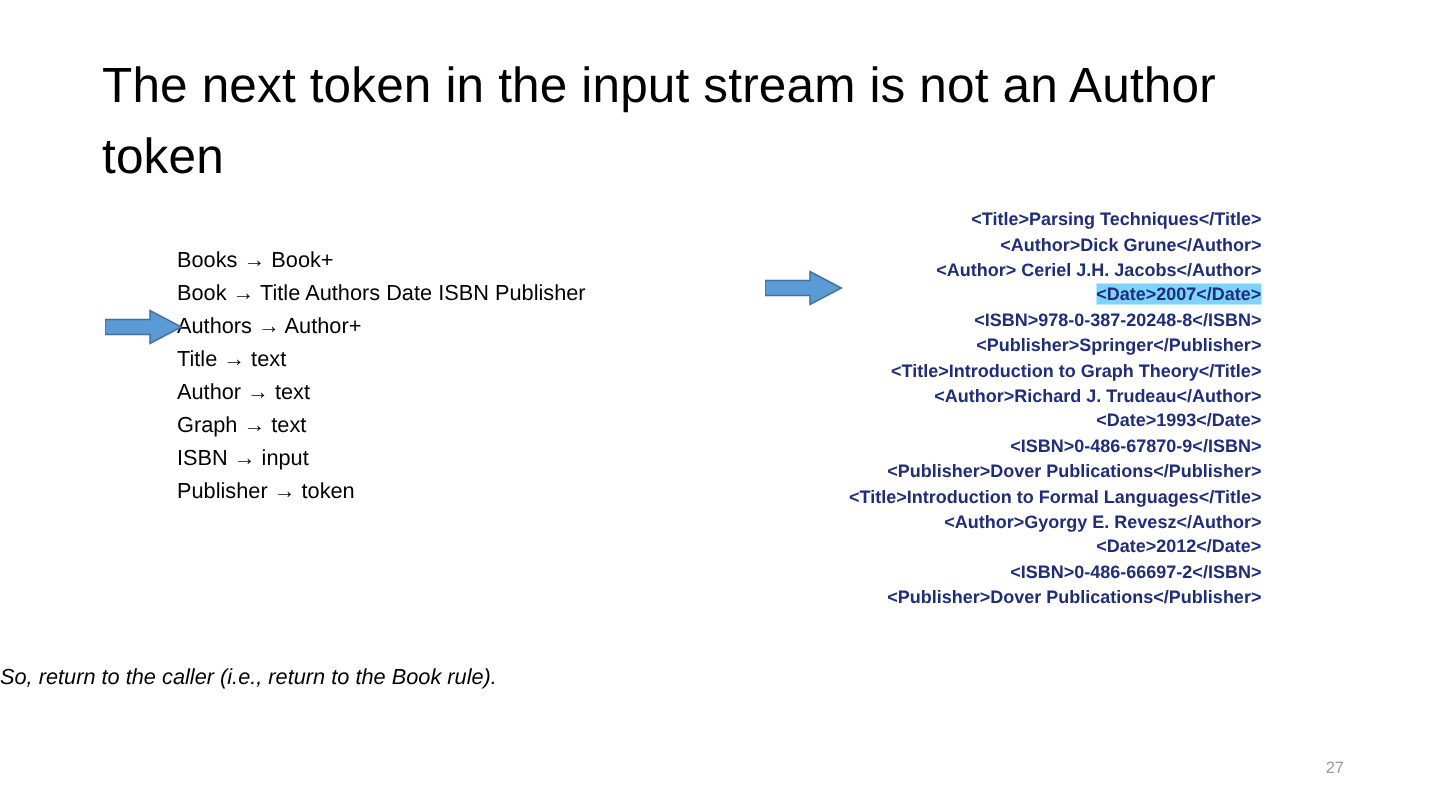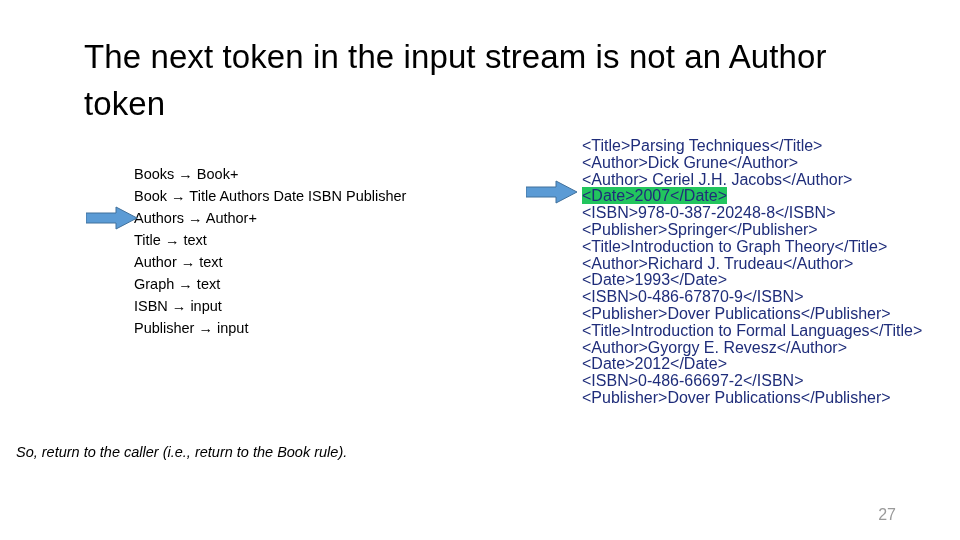--- a/index.html
+++ b/index.html
@@ -12,21 +12,20 @@
     background: #ffffff;
     font-family: "Liberation Sans", sans-serif;
     overflow: hidden;
     position: relative;
   }
 
   .slide {
     position: absolute;
     inset: 0;
     background: #ffffff;
-    margin-left: 16px;
   }
 
   
   .slide-title {
     position: absolute;
     left: 68px;
     top: 33px;
     width: 780px;
     font-size: 33px;
     line-height: 47px;
@@ -50,31 +49,32 @@
     height: 22px;
     color: #000000;
   }
 
   
   .xml-block {
     position: absolute;
     left: 566px;
     top: 138px;
     color: #1F2D7A;
-    font-size: 16px;
+    font-size: 12px;
     line-height: 16.8px;
-    font-weight: normal;
+    font-weight: bold;
     white-space: pre;
+    text-align: right;
   }
   .xml-line {
     height: 16.8px;
     display: block;
   }
   .xml-line .hl {
-    background: #22c55e;
+    background: #7dd3fc;
   }
 
   
   .arrow {
     position: absolute;
     pointer-events: none;
   }
   .arrow-left {
     left: 70px;
     top: 206px;
@@ -98,41 +98,41 @@
     font-size: 14.5px;
     font-style: italic;
     color: #000000;
   }
 
   
   .page-number {
     position: absolute;
     right: 64px;
     top: 506px;
-    font-size: 16px;
+    font-size: 11px;
     color: #9a9a9a;
     text-align: left;
   }
 </style>
 </head>
 <body>
 
 <div class="slide">
 
   <div class="slide-title">The next token in the input stream is not an Author token</div>
 
   <div class="grammar-block">
       <div class="grammar-line">Books → Book+</div>
       <div class="grammar-line">Book → Title Authors Date ISBN Publisher</div>
       <div class="grammar-line">Authors → Author+</div>
       <div class="grammar-line">Title → text</div>
       <div class="grammar-line">Author → text</div>
       <div class="grammar-line">Graph → text</div>
       <div class="grammar-line">ISBN → input</div>
-      <div class="grammar-line">Publisher → input</div>
+      <div class="grammar-line">Publisher → token</div>
     </div>
 
   <div class="xml-block"><div class="xml-line">&lt;Title&gt;Parsing Techniques&lt;/Title&gt;</div><div class="xml-line">&lt;Author&gt;Dick Grune&lt;/Author&gt;</div><div class="xml-line">&lt;Author&gt; Ceriel J.H. Jacobs&lt;/Author&gt;</div><div class="xml-line"><span class="hl">&lt;Date&gt;2007&lt;/Date&gt;</span></div><div class="xml-line">&lt;ISBN&gt;978-0-387-20248-8&lt;/ISBN&gt;</div><div class="xml-line">&lt;Publisher&gt;Springer&lt;/Publisher&gt;</div><div class="xml-line">&lt;Title&gt;Introduction to Graph Theory&lt;/Title&gt;</div><div class="xml-line">&lt;Author&gt;Richard J. Trudeau&lt;/Author&gt;</div><div class="xml-line">&lt;Date&gt;1993&lt;/Date&gt;</div><div class="xml-line">&lt;ISBN&gt;0-486-67870-9&lt;/ISBN&gt;</div><div class="xml-line">&lt;Publisher&gt;Dover Publications&lt;/Publisher&gt;</div><div class="xml-line">&lt;Title&gt;Introduction to Formal Languages&lt;/Title&gt;</div><div class="xml-line">&lt;Author&gt;Gyorgy E. Revesz&lt;/Author&gt;</div><div class="xml-line">&lt;Date&gt;2012&lt;/Date&gt;</div><div class="xml-line">&lt;ISBN&gt;0-486-66697-2&lt;/ISBN&gt;</div><div class="xml-line">&lt;Publisher&gt;Dover Publications&lt;/Publisher&gt;</div></div>
 
   <div class="arrow arrow-left">
     <svg width="52" height="24" viewBox="0 0 52 24" xmlns="http://www.w3.org/2000/svg">
       <polygon points="0,7 30,7 30,1 51,12 30,23 30,17 0,17" fill="#5B9BD5" stroke="#41719C" stroke-width="1"></polygon>
     </svg>
   </div>
 

